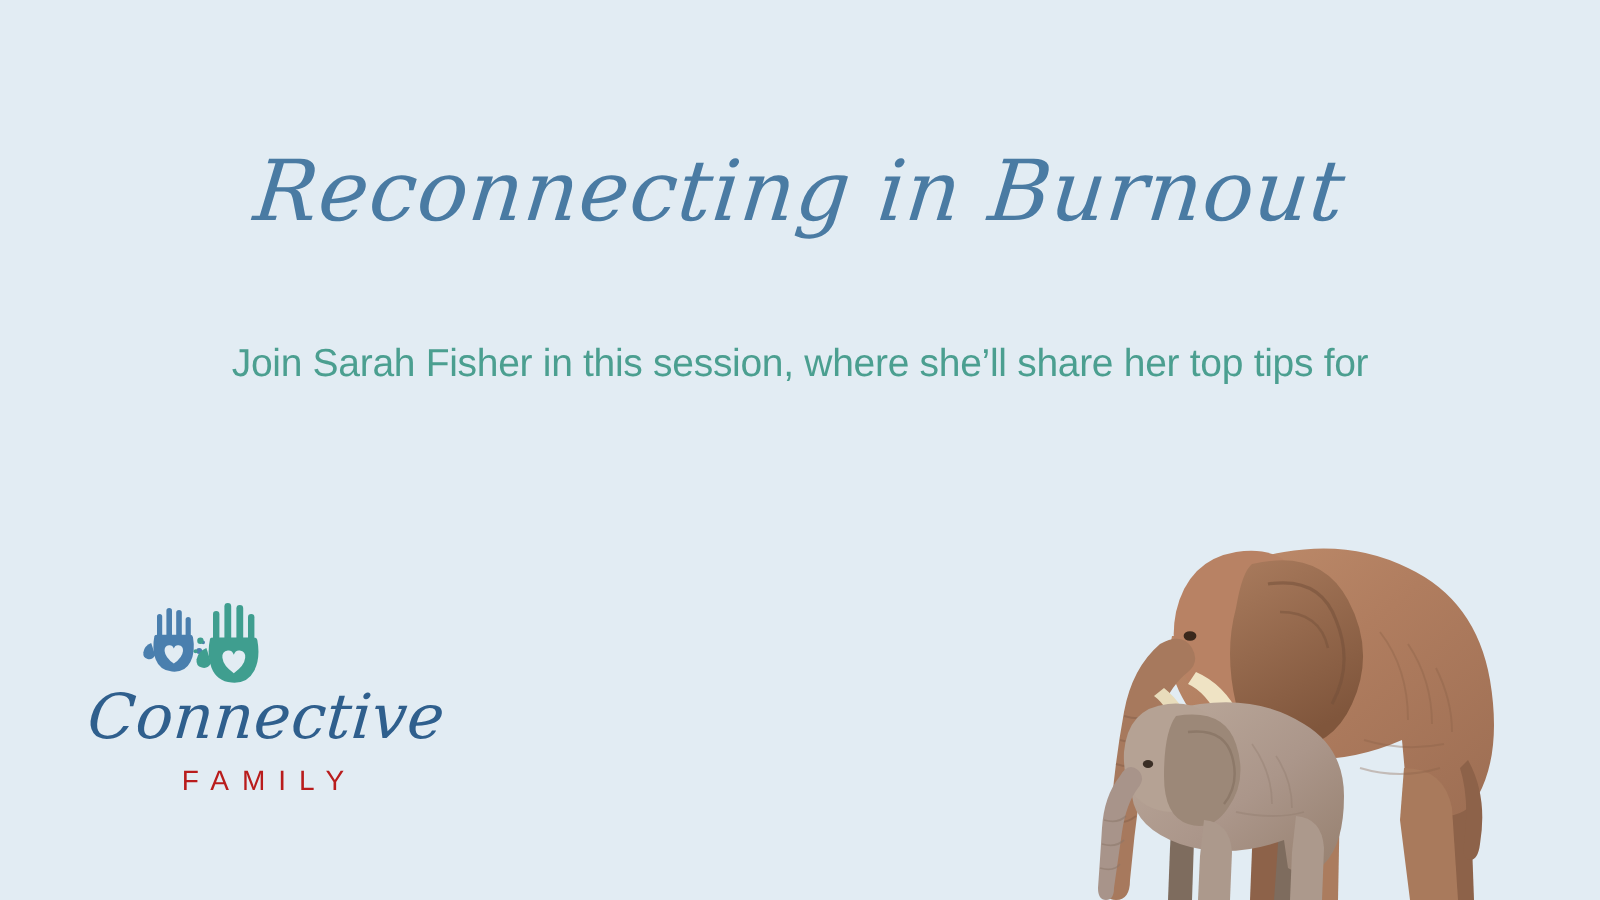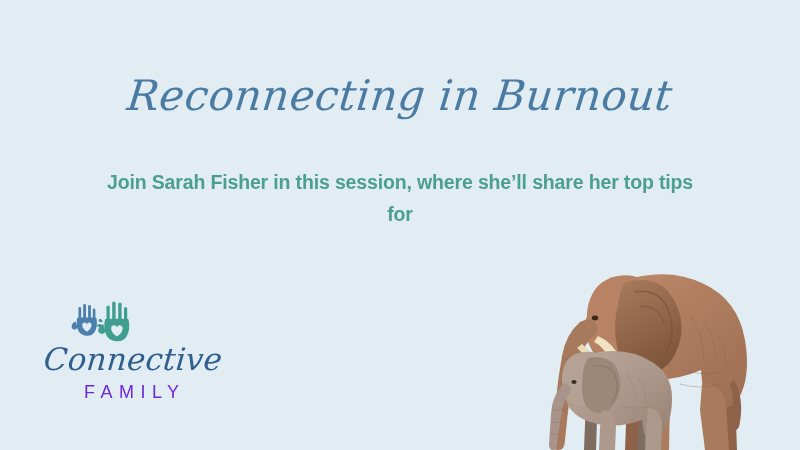--- a/index.html
+++ b/index.html
@@ -45,21 +45,21 @@
   
   #subtitle {
     position: absolute;
     left: 95px;
     width: 610px;
     top: 167px;
     text-align: center;
     color: #4b9f90;
     font-family: "Liberation Sans", sans-serif;
     font-size: 19.5px;
-    font-weight: 700;
+    font-weight: 400;
     line-height: 1.62;
     letter-spacing: -0.15px;
   }
   #subtitle .line { display: block; }
 
   
   #logo {
     position: absolute;
     left: 44px;
     top: 300px;
@@ -86,23 +86,23 @@
     font-family: "DejaVu Serif", serif;
     font-style: italic;
     font-size: 31px;
     line-height: 1;
     letter-spacing: 0.2px;
     transform: skewX(-5deg);
   }
   #logo-sub {
     margin-top: 7px;
     text-align: center;
-    color: #6d28d9;
+    color: #b91c1c;
     font-family: "Liberation Sans", sans-serif;
-    font-size: 18px;
+    font-size: 14px;
     font-weight: 400;
     letter-spacing: 6.5px;
     text-indent: 6.5px;
   }
 
   
   #elephants {
     position: absolute;
     right: 22px;
     bottom: 0;

